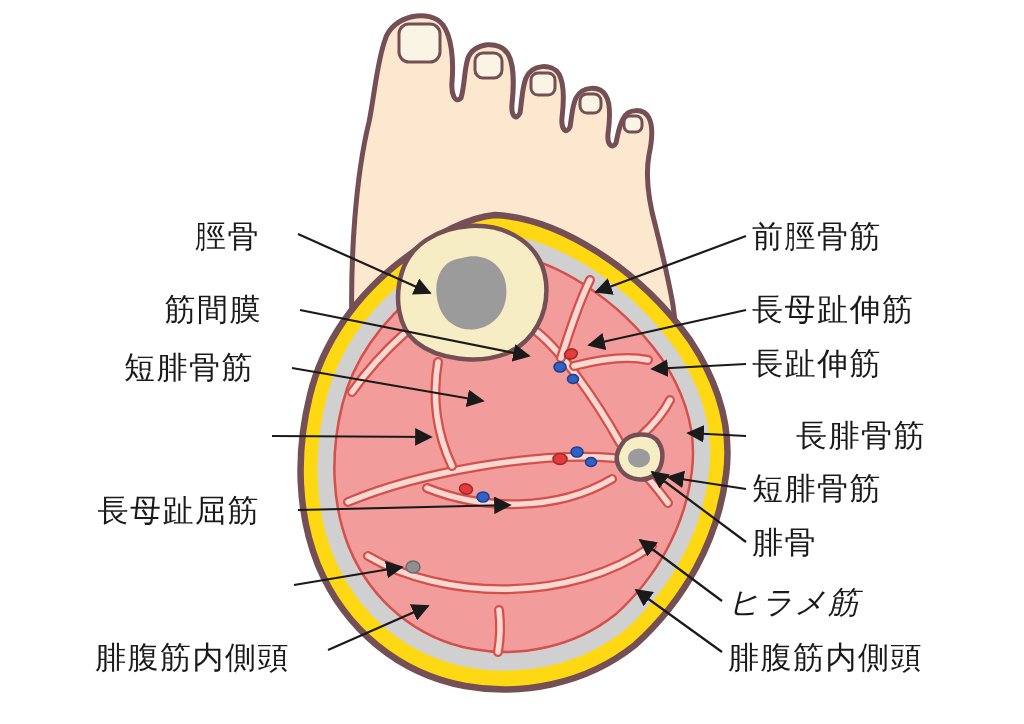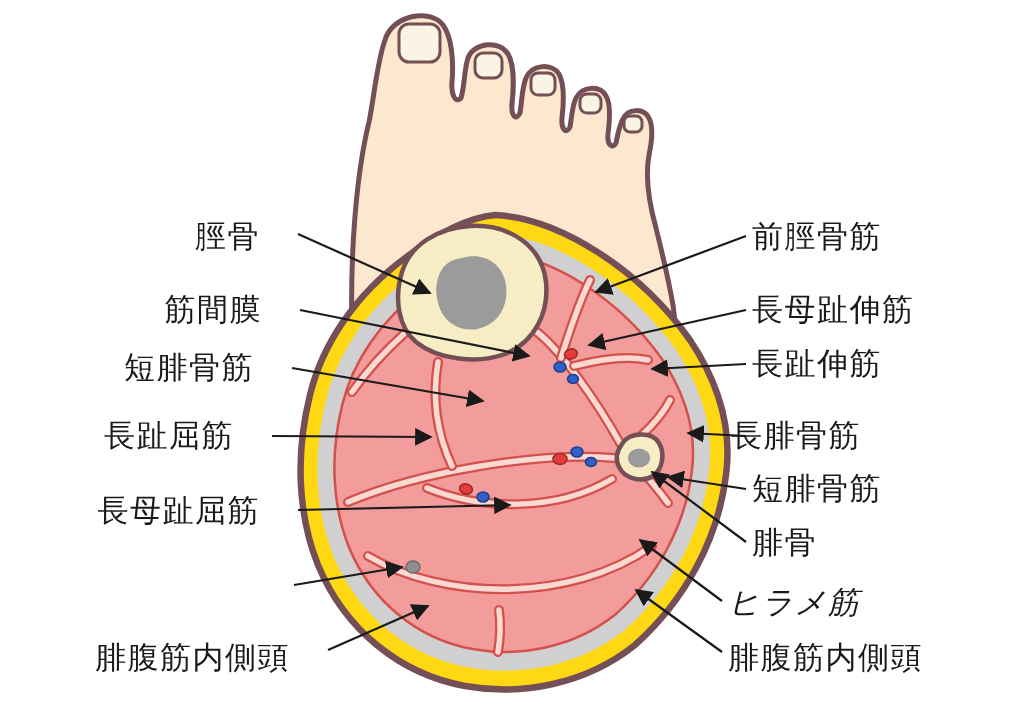--- a/index.html
+++ b/index.html
@@ -197,25 +197,24 @@
     <line class="leader" x1="746" y1="489" x2="668" y2="477" marker-end="url(#arrowhead)"></line>
     <line class="leader" x1="746" y1="542" x2="652" y2="472" marker-end="url(#arrowhead)"></line>
     <line class="leader" x1="722" y1="601" x2="640" y2="540" marker-end="url(#arrowhead)"></line>
     <line class="leader" x1="722" y1="652" x2="636" y2="590" marker-end="url(#arrowhead)"></line>
   </g>
 </svg>
 
   <div class="label" style="right:732px;top:237px;">脛骨</div>
   <div class="label" style="right:730px;top:310px;">筋間膜</div>
   <div class="label" style="right:738px;top:368px;">短腓骨筋</div>
-  <div class="label" style="right:758px;top:436px;">長趾屈筋</div>
   <div class="label" style="right:732px;top:511px;">長母趾屈筋</div>
   <div class="label" style="right:702px;top:658px;">腓腹筋内側頭</div>
 
   <div class="label" style="left:752px;top:237px;">前脛骨筋</div>
   <div class="label" style="left:752px;top:310px;">長母趾伸筋</div>
   <div class="label" style="left:752px;top:364px;">長趾伸筋</div>
-  <div class="label" style="left:731px;top:436px;">長腓骨筋</div>
+  <div class="label" style="left:796px;top:436px;">長腓骨筋</div>
   <div class="label" style="left:752px;top:489px;">短腓骨筋</div>
   <div class="label" style="left:752px;top:543px;">腓骨</div>
   <div class="label" style="left:728px;top:603px;font-style:italic;">ヒラメ筋</div>
   <div class="label" style="left:728px;top:658px;">腓腹筋内側頭</div>
 </div>
 
 </body></html>

